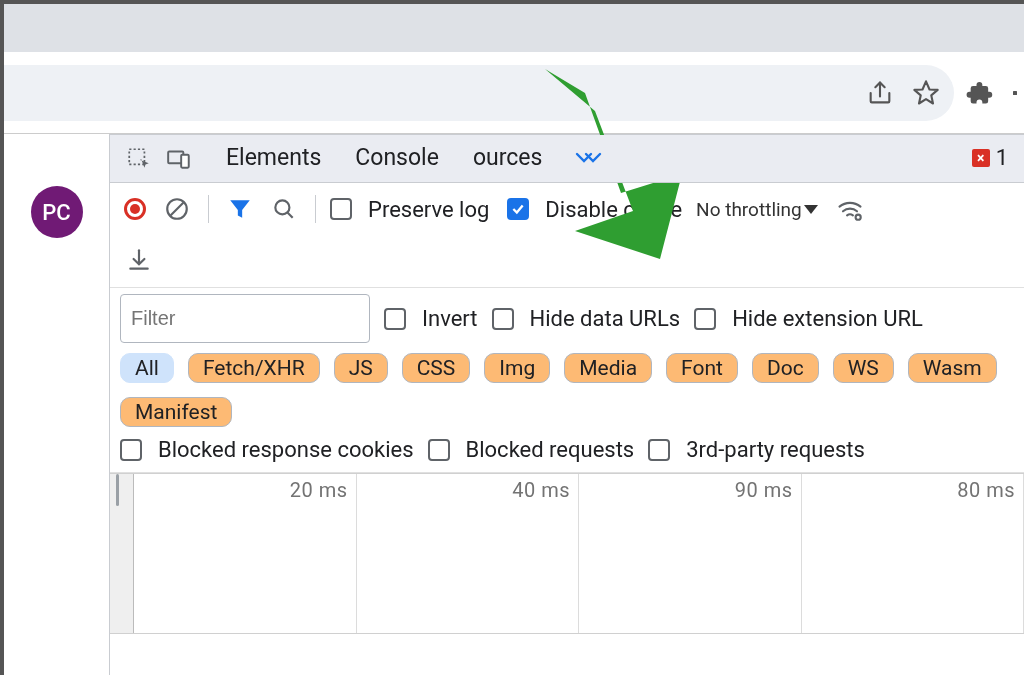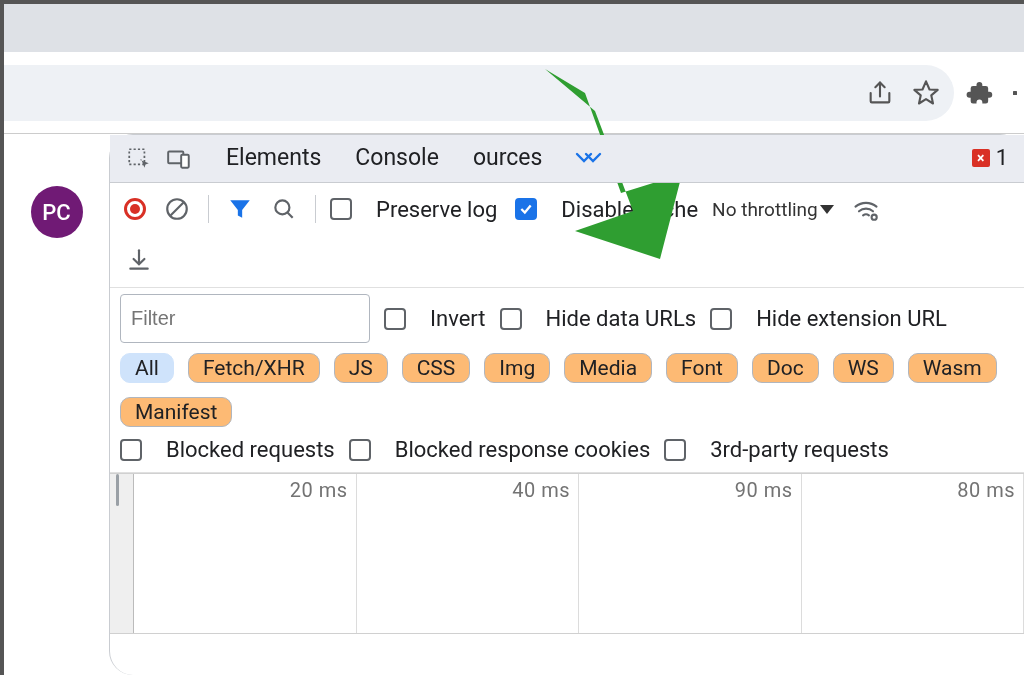--- a/index.html
+++ b/index.html
@@ -63,21 +63,20 @@
     font-weight: 500;
     font-size: 22px;
   }
   .devtools {
     flex:1;
     border-left: 1px solid #c9ccd1;
     border-top: 1px solid #c9ccd1;
     display:flex; flex-direction:column;
     background:#fff;
     position:relative;
-    border-radius:24px;
   }
 
   
   .tabstrip {
     height: 48px;
     background: #eaecf2;
     border-bottom: 1px solid #c9ccd1;
     display:flex;
     align-items:center;
     padding-left: 12px;
@@ -111,21 +110,21 @@
   }
   .tb-ic { color:#5f6368; display:flex; padding:4px; }
   .record-dot {
     width:22px; height:22px; border:3px solid #d93025; border-radius:50%;
     display:flex; align-items:center; justify-content:center;
   }
   .record-dot::after { content:""; width:10px; height:10px; background:#d93025; border-radius:50%; }
   .vsep { width:1px; height:28px; background:#c9ccd1; margin: 0 4px;}
   .funnel { color:#1a73e8; }
   .chk {
-    display:flex; align-items:center; gap:24px; font-size:22px; color:#202124;
+    display:flex; align-items:center; gap:16px; font-size:22px; color:#202124;
   }
   .chk .box {
     width:22px; height:22px;
     border:2px solid #5f6368; border-radius:4px;
     display:inline-flex; align-items:center; justify-content:center;
     background:#fff;
   }
   .chk.checked .box { background:#1a73e8; border-color:#1a73e8; }
   .chk.checked .box svg { display:block; }
   .chk .box svg { display:none; color:#fff; }
@@ -341,25 +340,25 @@
         <span class="pill">Media</span>
         <span class="pill">Font</span>
         <span class="pill">Doc</span>
         <span class="pill">WS</span>
         <span class="pill">Wasm</span>
         <span class="pill">Manifest</span>
       </div>
       <div class="row">
         <label class="chk">
           <span class="box"></span>
+          <span>Blocked response cookies</span>
+        </label>
+        <label class="chk">
+          <span class="box"></span>
           <span>Blocked requests</span>
-        </label>
-        <label class="chk">
-          <span class="box"></span>
-          <span>Blocked response cookies</span>
         </label>
         <label class="chk">
           <span class="box"></span>
           <span>3rd-party requests</span>
         </label>
       </div>
     </div>
 
     <div class="timeline">
       <div class="time-col first"></div>

